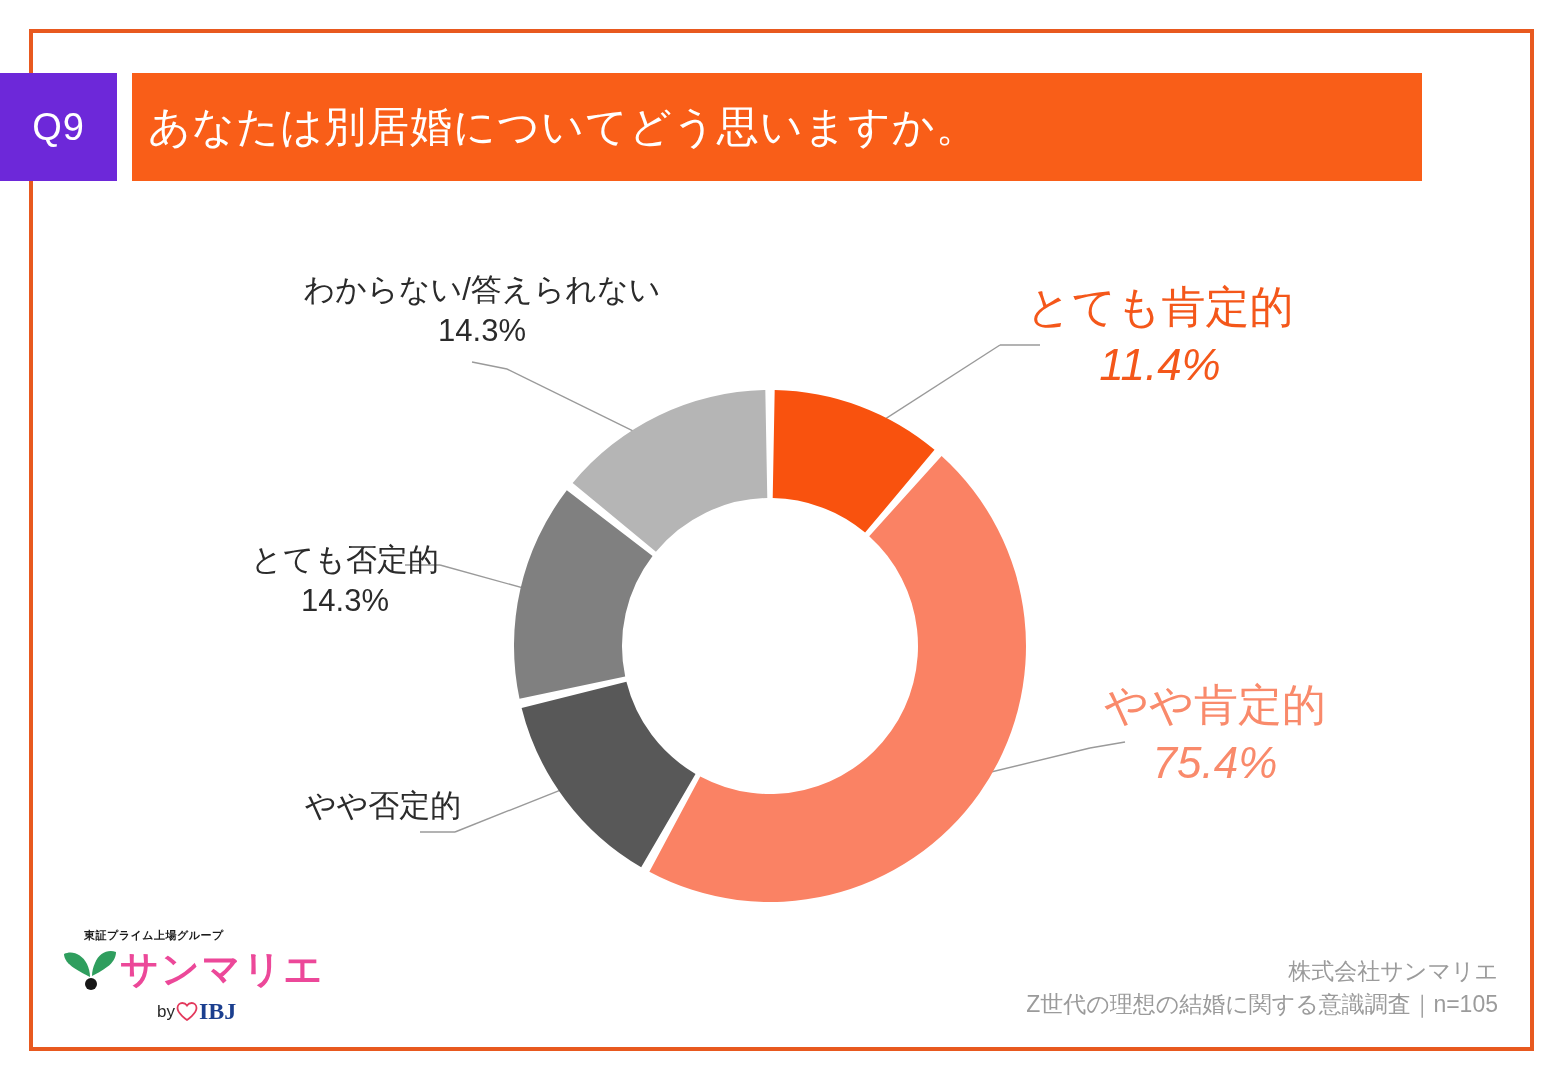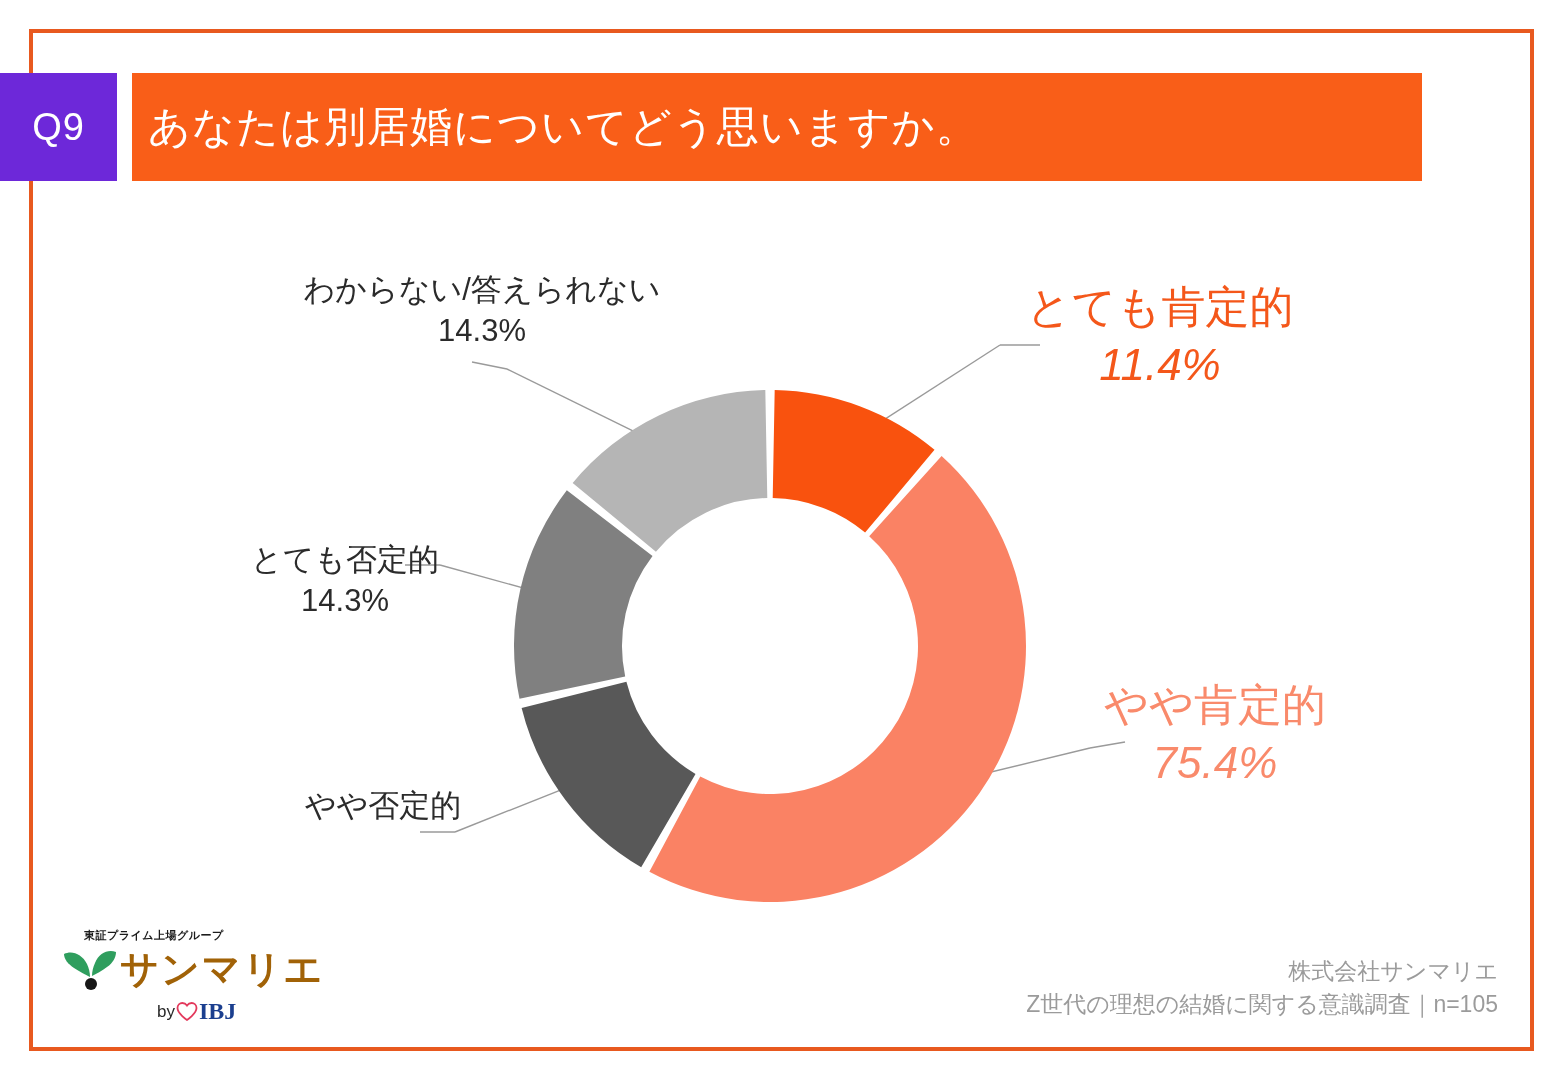--- a/index.html
+++ b/index.html
@@ -128,21 +128,21 @@
     color: #1c1c1c;
     letter-spacing: 0.5px;
     white-space: nowrap;
   }
   #logo .logo-main {
     position: absolute;
     left: 58px;
     top: 16px;
     font-size: 38px;
     font-weight: bold;
-    color: #a16207;
+    color: #ec4899;
     letter-spacing: 2px;
     white-space: nowrap;
   }
   #logo .logo-leaf {
     position: absolute;
     left: 0px;
     top: 18px;
     width: 58px;
     height: 46px;
   }

